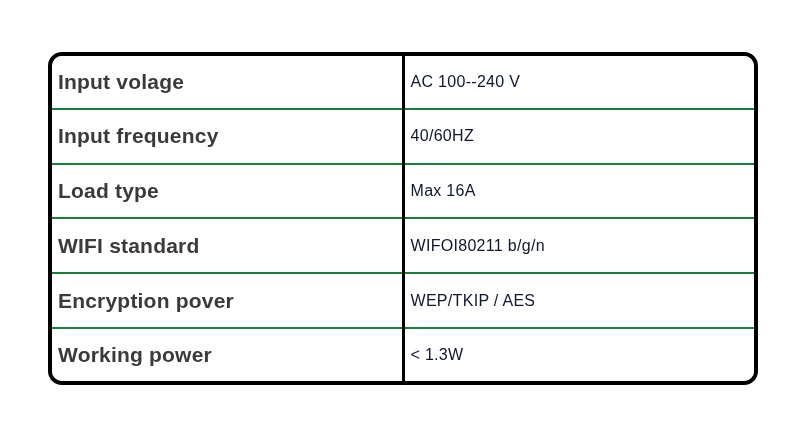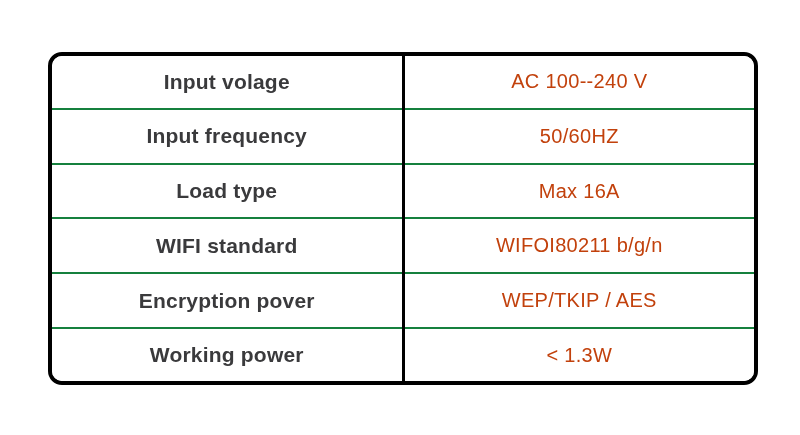--- a/index.html
+++ b/index.html
@@ -26,58 +26,57 @@
     overflow: hidden;
     background: #ffffff;
   }
   table.spec-table {
     width: 100%;
     height: 100%;
     border-collapse: collapse;
     table-layout: fixed;
   }
   table.spec-table td {
-    text-align: center;
     vertical-align: middle;
     padding: 0 6px;
     background: #ffffff;
   }
   table.spec-table tr + tr td {
     border-top: 2px solid #15803d;
   }
   td.spec-label {
     width: 50%;
     border-right: 3px solid #000000;
     font-weight: 700;
     font-size: 21px;
     color: #3a3a3c;
     letter-spacing: 0.2px;
   }
   td.spec-value {
     width: 50%;
     font-weight: 400;
-    font-size: 20px;
-    color: #c2410c;
+    font-size: 16px;
+    color: #0f172a;
     letter-spacing: 0.3px;
     margin-left: 23px;
   }
 </style>
 </head>
 <body>
 
 <div class="spec-wrapper">
   <table class="spec-table">
     <tbody>
       <tr>
         <td class="spec-label">Input volage</td>
         <td class="spec-value">AC 100--240 V</td>
       </tr>
       <tr>
         <td class="spec-label">Input frequency</td>
-        <td class="spec-value">50/60HZ</td>
+        <td class="spec-value">40/60HZ</td>
       </tr>
       <tr>
         <td class="spec-label">Load type</td>
         <td class="spec-value">Max 16A</td>
       </tr>
       <tr>
         <td class="spec-label">WIFI standard</td>
         <td class="spec-value">WIFOI80211 b/g/n</td>
       </tr>
       <tr>

